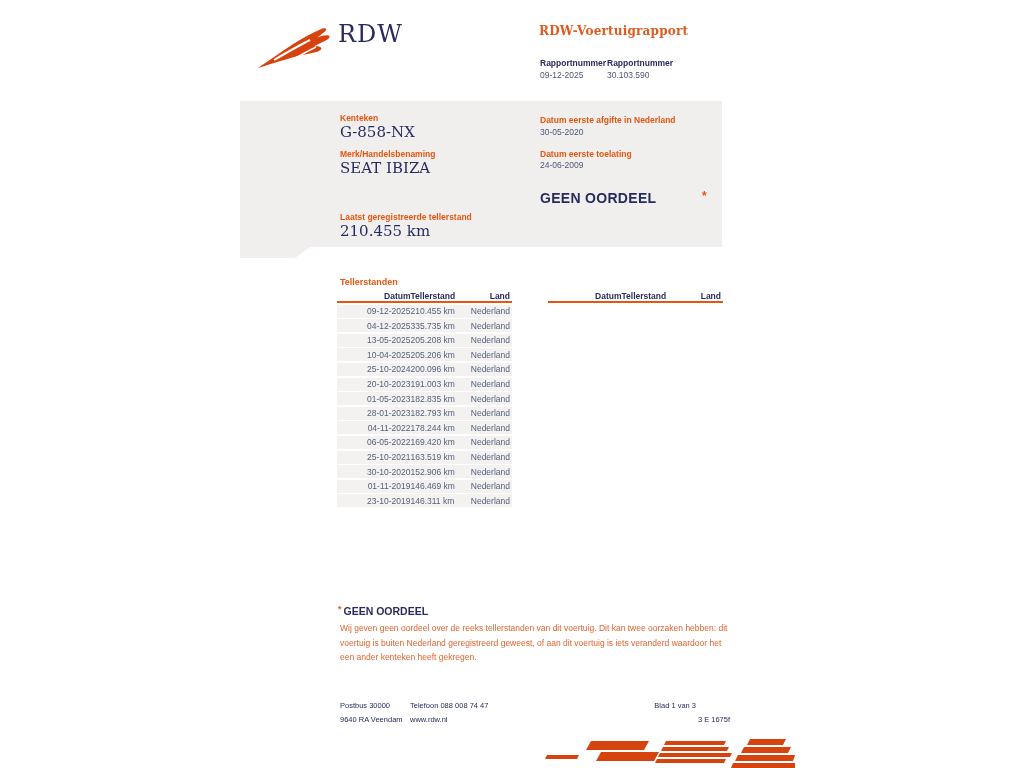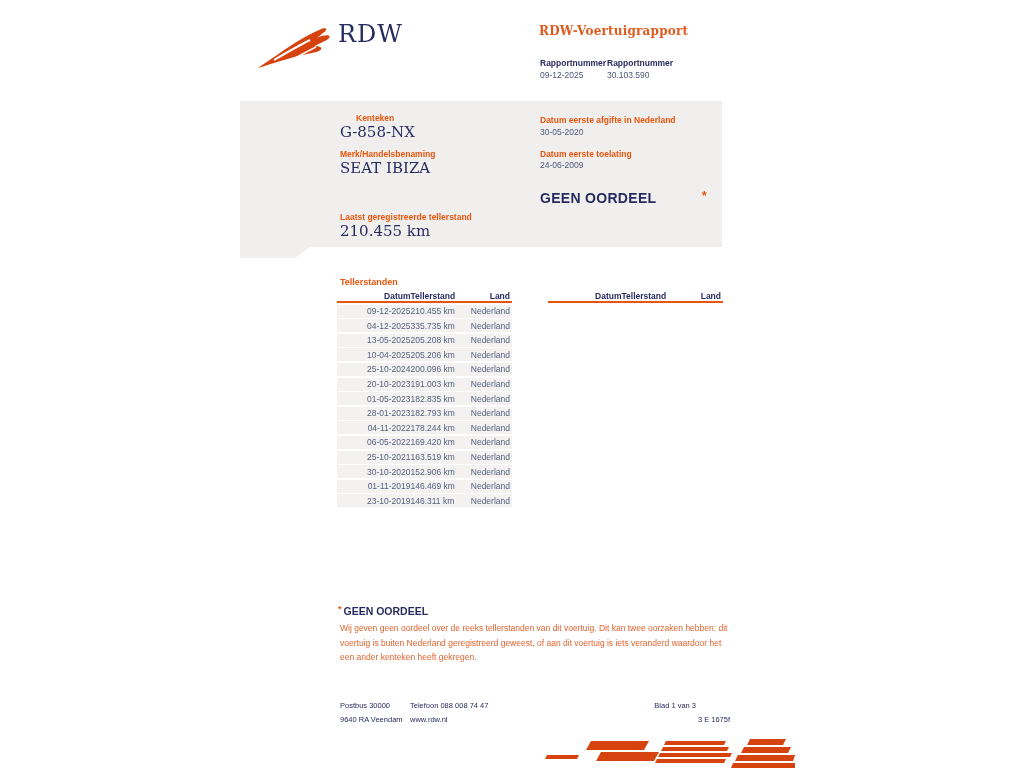--- a/index.html
+++ b/index.html
@@ -34,21 +34,21 @@
   
   .veh-box { left: 240px; top: 101px; width: 482px; height: 146px; background: #f0efee; }
   .veh-tab {
     left: 240px; top: 247px; width: 70px; height: 11px; background: #f0efee;
     clip-path: polygon(0 0, 70px 0, 55px 11px, 0 11px);
   }
   .fld-label { font-size: 8.5px; font-weight: bold; color: #e8550e; }
   .fld-big   { font-family: "DejaVu Serif", serif; font-size: 15px; color: #272c5f; }
   .fld-val   { font-size: 8.5px; color: #4d5878; }
 
-  .lbl-kenteken   { left: 356px; top: 113px; }
+  .lbl-kenteken   { left: 340px; top: 113px; }
   .val-kenteken   { left: 340px; top: 123px; }
   .lbl-merk       { left: 340px; top: 149px; }
   .val-merk       { left: 340px; top: 159px; }
   .lbl-teller     { left: 340px; top: 212px; }
   .val-teller     { left: 340px; top: 222px; }
   .lbl-afgifte    { left: 540px; top: 115px; }
   .val-afgifte    { left: 540px; top: 127px; }
   .lbl-toelating  { left: 540px; top: 149px; }
   .val-toelating  { left: 540px; top: 160px; }
   .box-verdict    { left: 540px; top: 190px; font-size: 14px; font-weight: bold; color: #272c5f; letter-spacing: 0.3px; }

